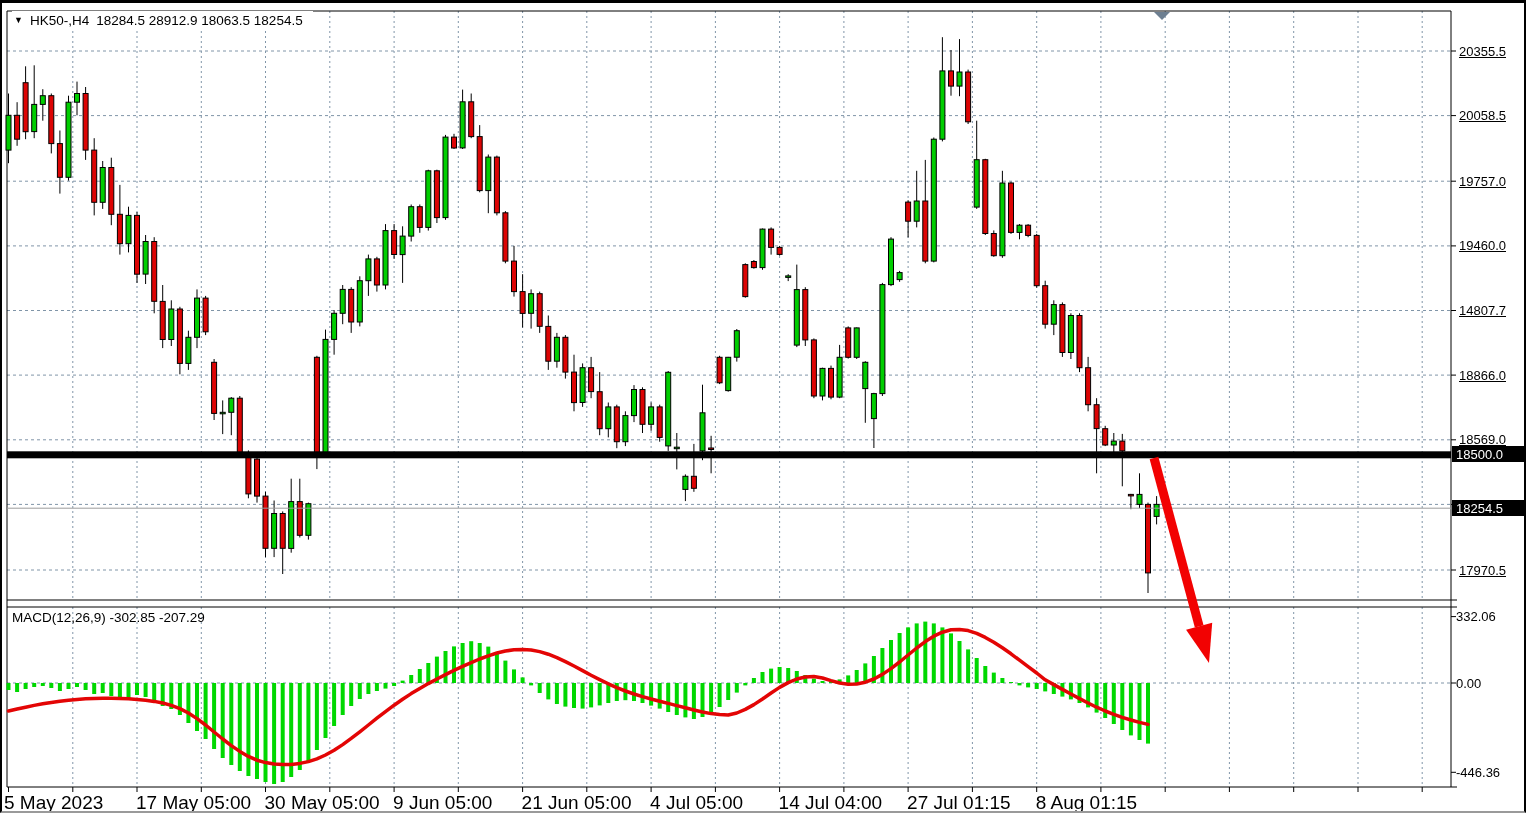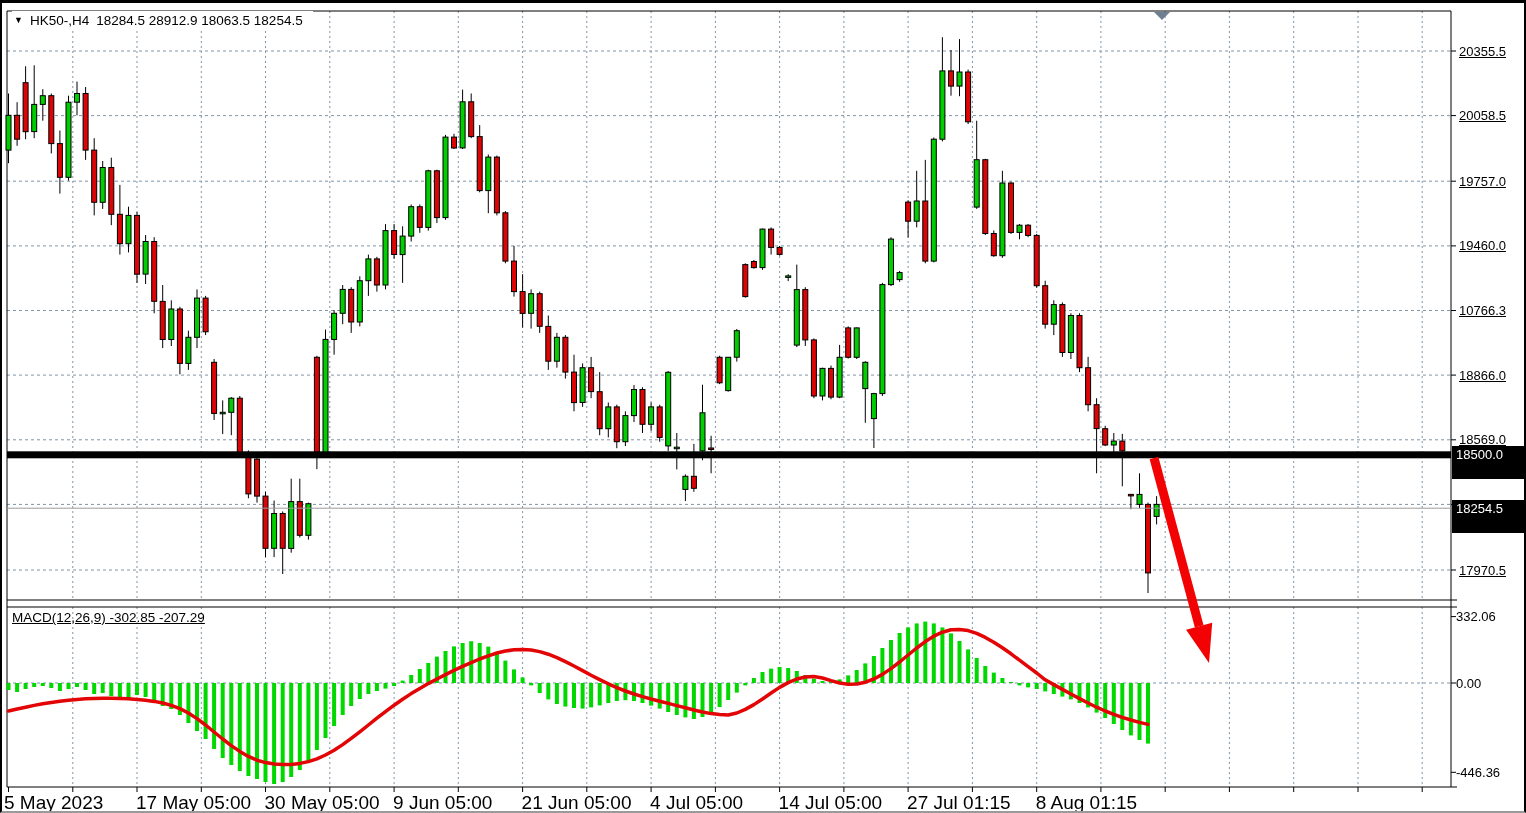--- a/index.html
+++ b/index.html
@@ -7,24 +7,24 @@
        border-top:3px solid #000;border-left:2px solid #000;border-right:2px solid #000;border-bottom:2px solid #9a9a9a;
        box-sizing:border-box;font-family:"Liberation Sans",sans-serif;color:#000;}
   svg{position:absolute;left:0;top:0;}
   .grid{stroke:#8095a8;stroke-dasharray:2 3;stroke-width:1;fill:none;}
   .grid2{stroke:#8095a8;stroke-dasharray:3 3;stroke-width:1;fill:none;}
   .frame{stroke:#000;stroke-width:1;fill:none;}
   .tick{stroke:#000;stroke-width:1;}
   #title{position:absolute;left:10px;top:8px;height:18px;background:#fff;padding:0 10px 0 2px;
          font-size:13.5px;display:flex;align-items:center;gap:7px;white-space:pre;}
   #title .tri{font-size:9px;line-height:1;}
-  #macd-label{position:absolute;left:10px;top:607px;font-size:13.5px;background:transparent;white-space:pre;text-decoration:underline;}
+  #macd-label{position:absolute;left:10px;top:607px;font-size:13.5px;background:transparent;white-space:pre;}
   .axlabel{position:absolute;left:1457px;font-size:13px;white-space:nowrap;text-decoration:underline;}
   .maclabel{position:absolute;left:1454px;font-size:13px;white-space:nowrap;}
-  .badge{position:absolute;left:1450px;width:74px;height:33px;background:#000;color:#fff;
+  .badge{position:absolute;left:1450px;width:74px;height:16px;background:#000;color:#fff;
          font-size:13px;line-height:17px;padding-left:4px;box-sizing:border-box;white-space:nowrap;}
   .tlabel{position:absolute;top:789px;font-size:19px;white-space:nowrap;}
   .pane{position:absolute;left:5px;background:transparent;}
 </style>
 </head>
 <body>
 
 <div id="win">
   <svg id="cv" width="1526" height="813" viewBox="0 0 1526 813">
       <g>
@@ -533,32 +533,32 @@
     <span class="tri">▼</span><span>HK50-,H4</span><span>18284.5 28912.9 18063.5 18254.5</span>
   </div>
 
   <div id="macd-label">MACD(12,26,9) -302.85 -207.29</div>
 
   <div id="labels">
       <div class="axlabel" style="top:40.5px">20355.5</div>
       <div class="axlabel" style="top:105.1px">20058.5</div>
       <div class="axlabel" style="top:170.7px">19757.0</div>
       <div class="axlabel" style="top:235.4px">19460.0</div>
-      <div class="axlabel" style="top:300.0px">10766.3</div>
+      <div class="axlabel" style="top:300.0px">14807.7</div>
       <div class="axlabel" style="top:364.6px">18866.0</div>
       <div class="axlabel" style="top:429.3px">18569.0</div>
       <div class="axlabel" style="top:559.5px">17970.5</div>
       <div class="badge" style="top:443.3px">18500.0</div>
       <div class="badge" style="top:496.7px">18254.5</div>
       <div class="maclabel" style="top:606.1px">332.06</div>
       <div class="maclabel" style="top:672.5px">0.00</div>
       <div class="maclabel" style="top:761.8px">-446.36</div>
       <div class="tlabel" style="left:2.0px">5 May 2023</div>
       <div class="tlabel" style="left:134.0px">17 May 05:00</div>
       <div class="tlabel" style="left:262.5px">30 May 05:00</div>
       <div class="tlabel" style="left:391.1px">9 Jun 05:00</div>
       <div class="tlabel" style="left:519.6px">21 Jun 05:00</div>
       <div class="tlabel" style="left:648.1px">4 Jul 05:00</div>
-      <div class="tlabel" style="left:776.6px">14 Jul 05:00</div>
+      <div class="tlabel" style="left:776.6px">14 Jul 04:00</div>
       <div class="tlabel" style="left:905.1px">27 Jul 01:15</div>
       <div class="tlabel" style="left:1033.7px">8 Aug 01:15</div>
     </div>
 </div>
 
 </body></html>

